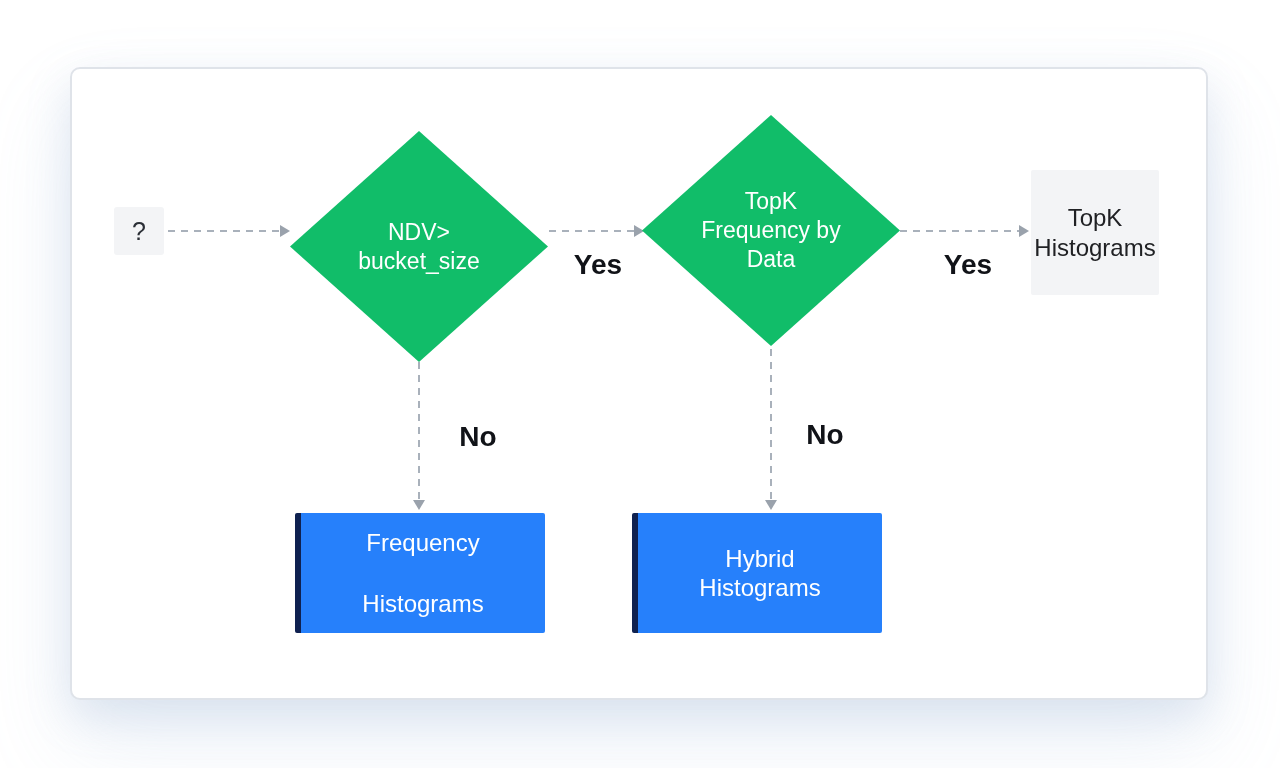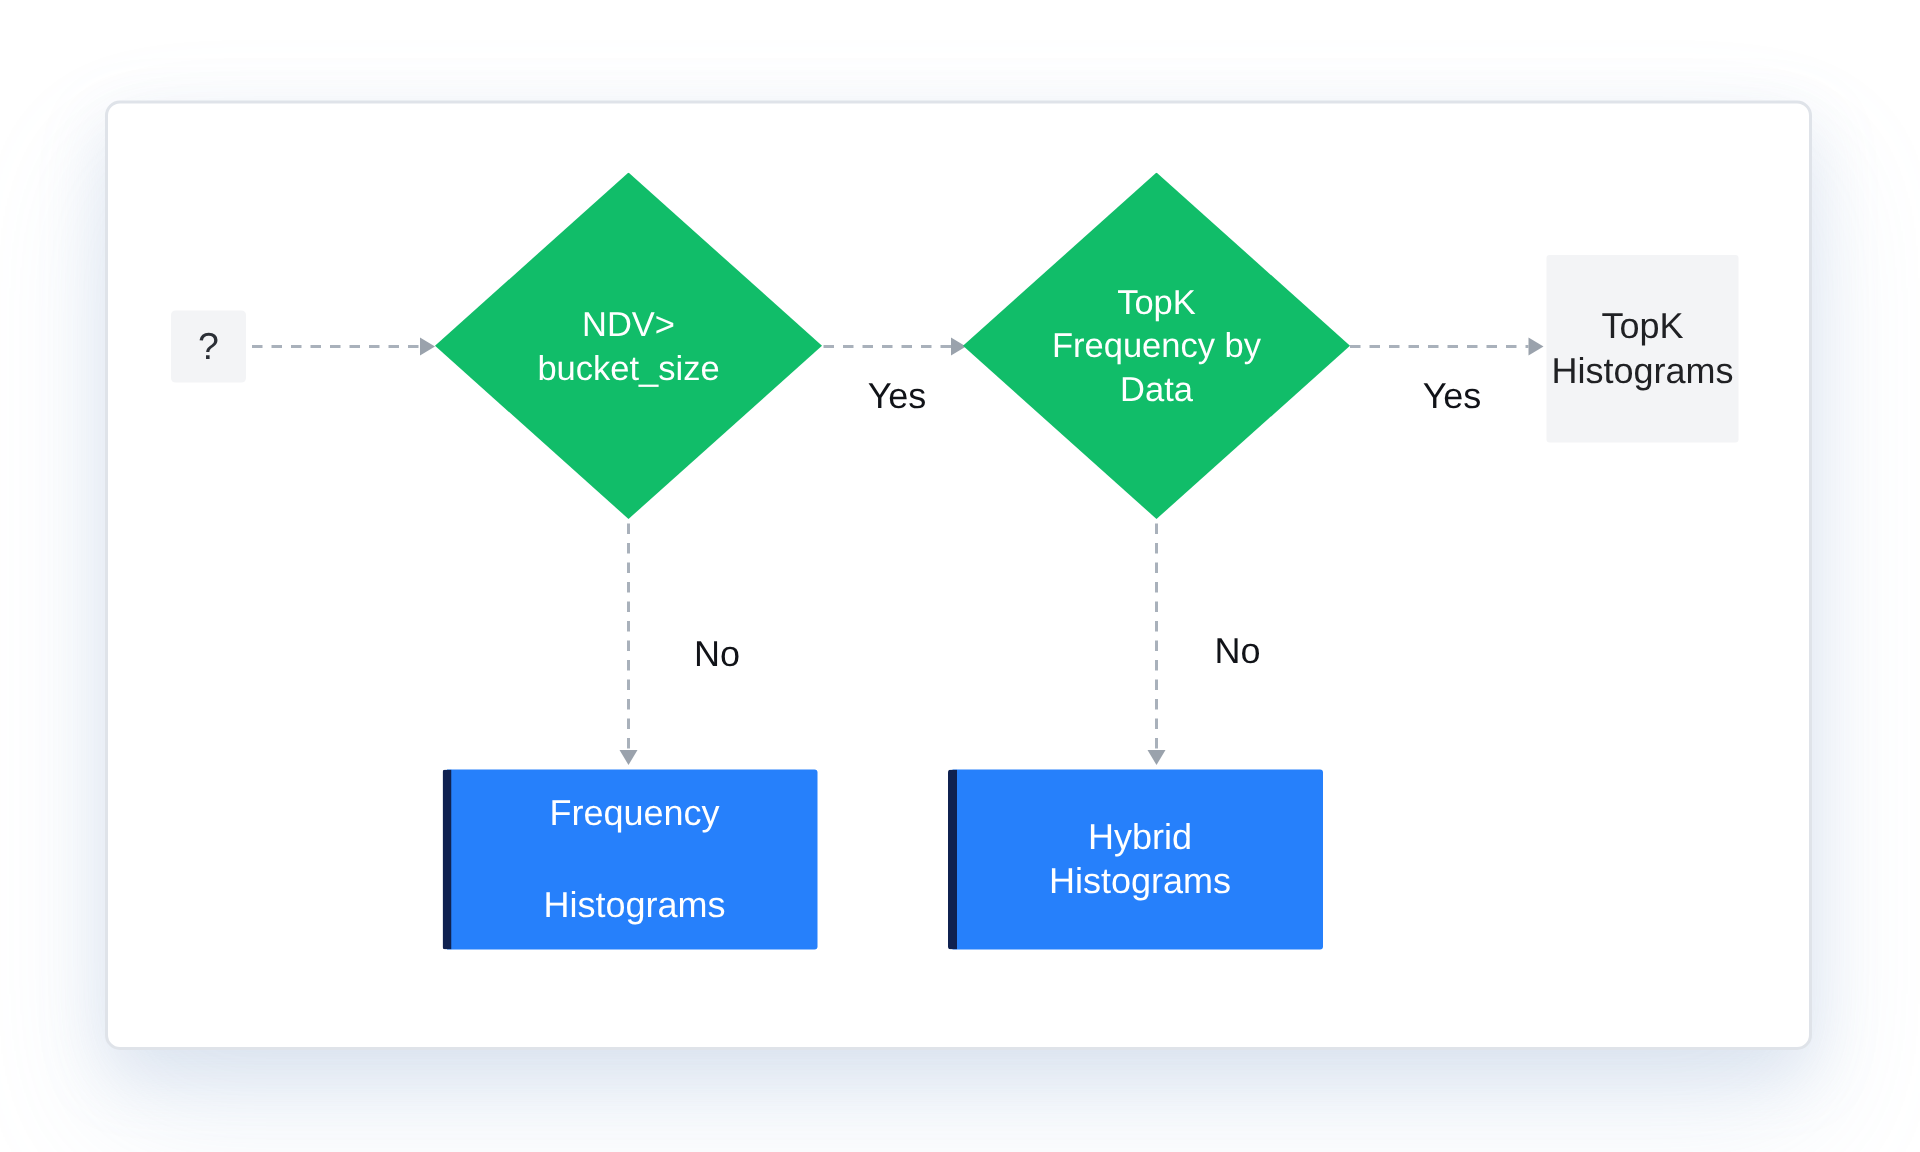--- a/index.html
+++ b/index.html
@@ -69,21 +69,21 @@
     background: var(--decision-fill, #11bd69);
     color: var(--decision-text, #ffffff);
     display: flex;
     flex-direction: column;
     align-items: center;
     justify-content: center;
     text-align: center;
     font-size: 23px;
     line-height: 29px;
   }
-  .diamond-1 { left: 218px; top: 46px; justify-content: center; }
+  .diamond-1 { left: 218px; top: 62px; justify-content: center; }
   .diamond-2 { left: 570px; top: 46px; }
   .result-box {
     width: 250px;
     height: 120px;
     box-sizing: border-box;
     background: var(--result-fill, #2680fb);
     border-left: 6px solid var(--result-accent, #0f2150);
     border-radius: 2px;
     color: var(--result-text, #ffffff);
     display: flex;
@@ -108,22 +108,22 @@
     flex-direction: column;
     align-items: center;
     justify-content: center;
     text-align: center;
     font-size: 24px;
     line-height: 30px;
   }
   .edge-label {
     position: absolute;
     transform: translate(-50%, -50%);
-    font-size: 24px;
-    font-weight: normal;
+    font-size: 28px;
+    font-weight: bold;
     color: var(--label-text, #111318);
     white-space: nowrap;
   }
   .label-yes-1 { left: 526px; top: 196px; }
   .label-yes-2 { left: 896px; top: 196px; }
   .label-no-1  { left: 406px; top: 368px; }
   .label-no-2  { left: 753px; top: 366px; }
 </style>
 </head>
 <body>

